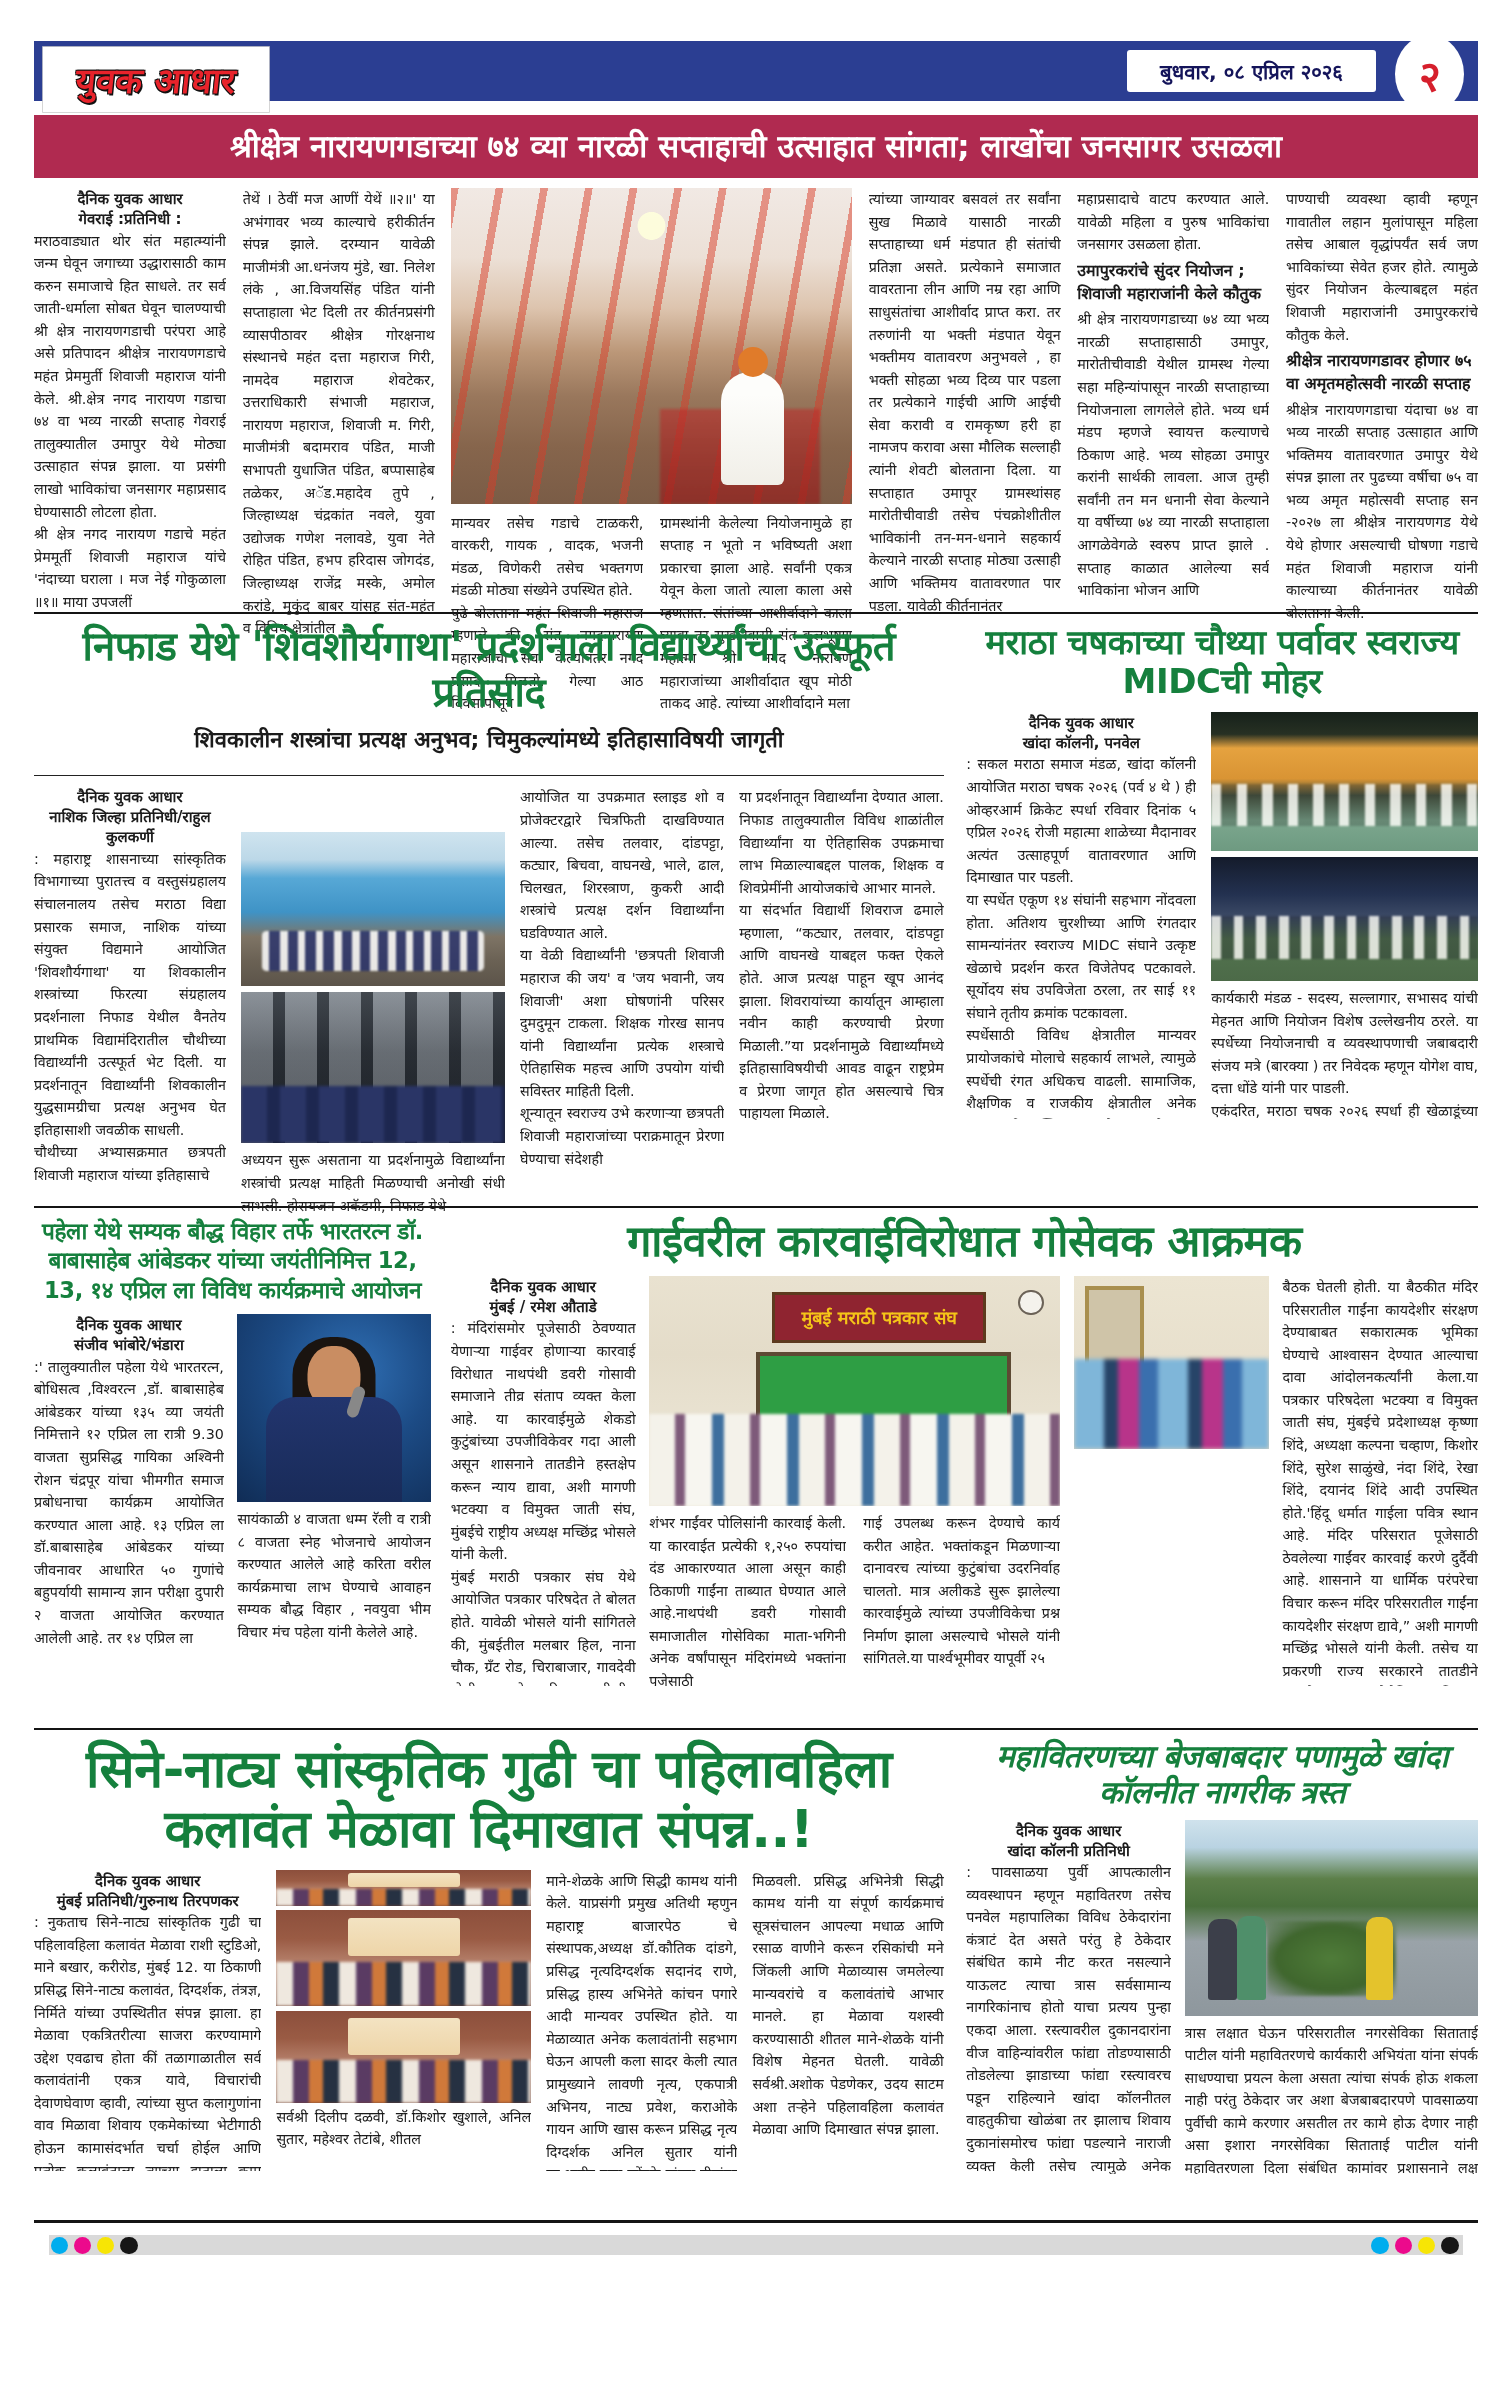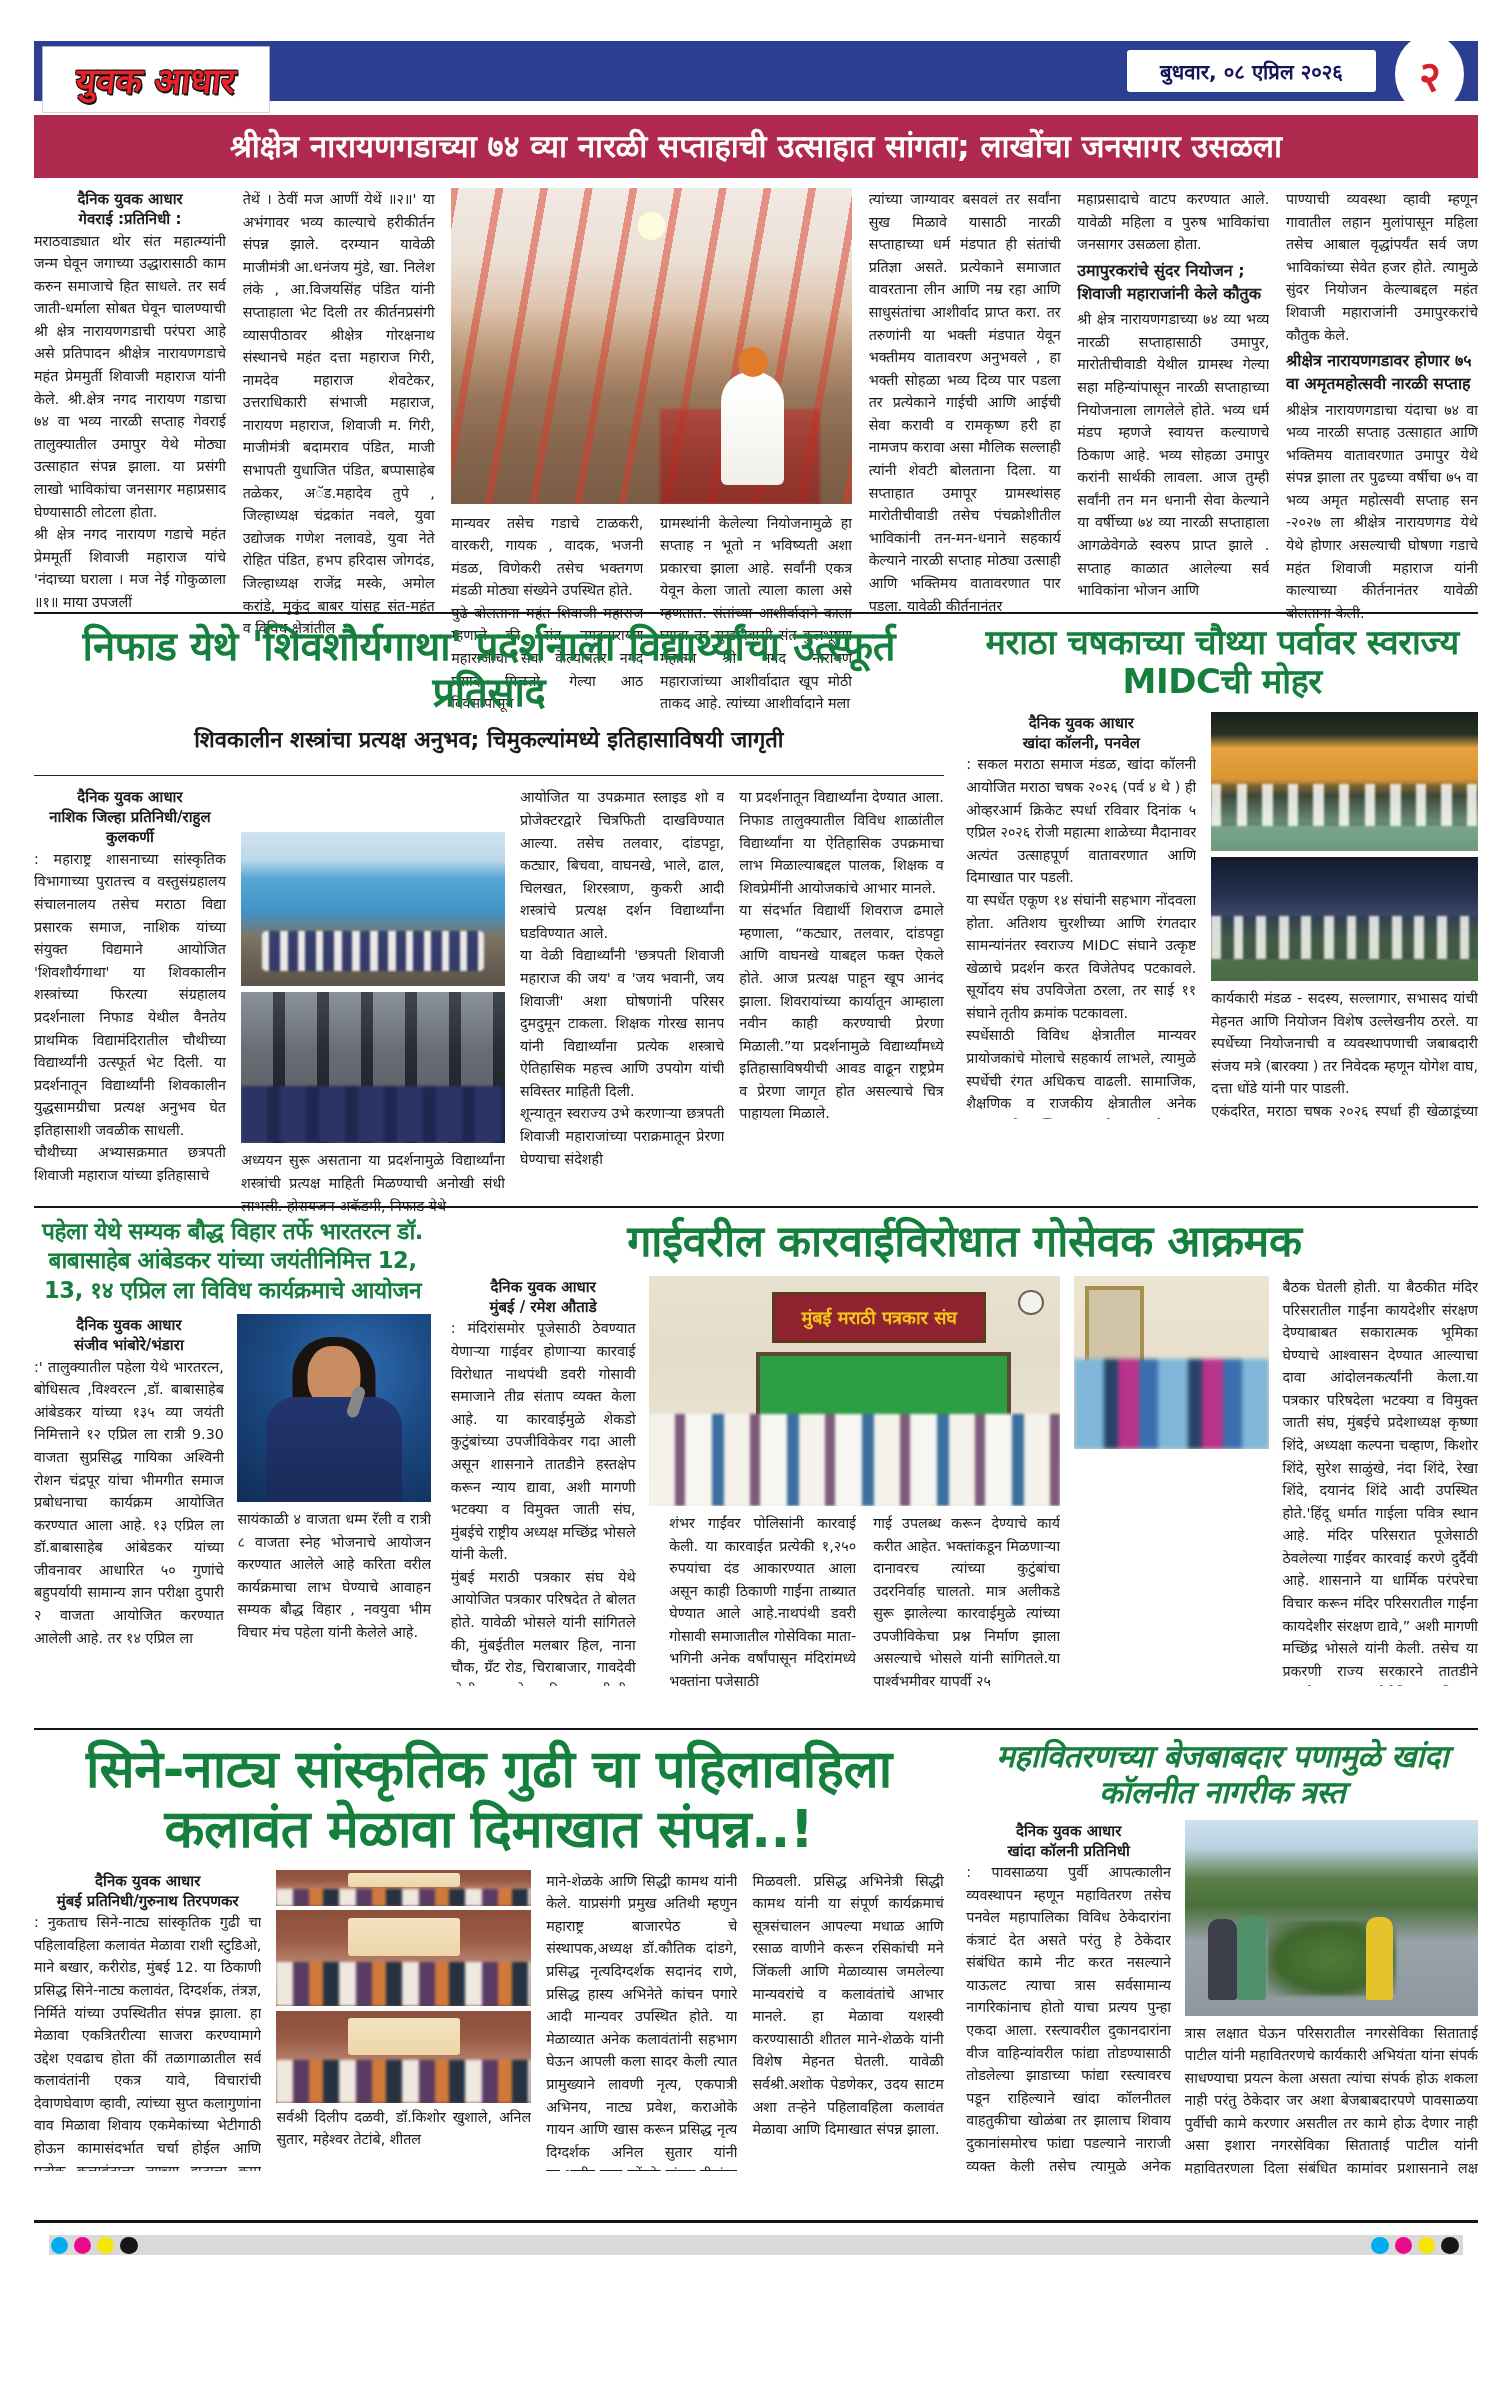--- a/index.html
+++ b/index.html
@@ -51,21 +51,21 @@
   .nifad-body { display:grid; grid-template-columns:192px 264px 1fr 1fr; gap:15px; margin-top:10.5px; height:384px; }
   .nifad-photos { display:flex; flex-direction:column; gap:6px;margin-top:46px; }
   .maratha-body { display:grid; grid-template-columns:1fr 1.16fr; gap:15px; margin-top:10.5px; height:407px; }
   .maratha-right { display:flex; flex-direction:column; gap:6px; overflow:hidden; }
 
   .ambedkar-body { display:grid; grid-template-columns:1fr 1.02fr; gap:13.6px; margin-top:9px; height:392px; }
   .ambedkar-right { display:flex; flex-direction:column; gap:6px; overflow:hidden; }
 
   .goseva-body { display:grid; grid-template-columns:18% 40% 19% 1fr; gap:13.6px; margin-top:9px; height:410px; }
   .goseva-center { display:flex; flex-direction:column; gap:6px; overflow:hidden; }
-  .goseva-center-under { display:grid; grid-template-columns:1fr 1fr; gap:17px; flex:1; overflow:hidden;margin-left:20px; }
+  .goseva-center-under { display:grid; grid-template-columns:1fr 1fr; gap:17px; flex:1; overflow:hidden; }
   .goseva-c3 { display:flex; flex-direction:row; gap:23px; overflow:hidden; }
 
   .cine-body { display:grid; grid-template-columns:25% 28% 1fr 1fr; gap:15px; margin-top:10.5px; height:301px; }
   .cine-photos { display:flex; flex-direction:column; gap:4.5px; overflow:hidden; }
   .caption { font-size:14.3px; line-height:1.5; text-align:justify; font-weight:400; white-space:pre-line; overflow:hidden; }
 
   .maha-body { display:grid; grid-template-columns:40% 1fr; gap:13.6px; margin-top:9px; height:354px; }
   .maha-right { display:flex; flex-direction:column; gap:6px; overflow:hidden; }
 
   

